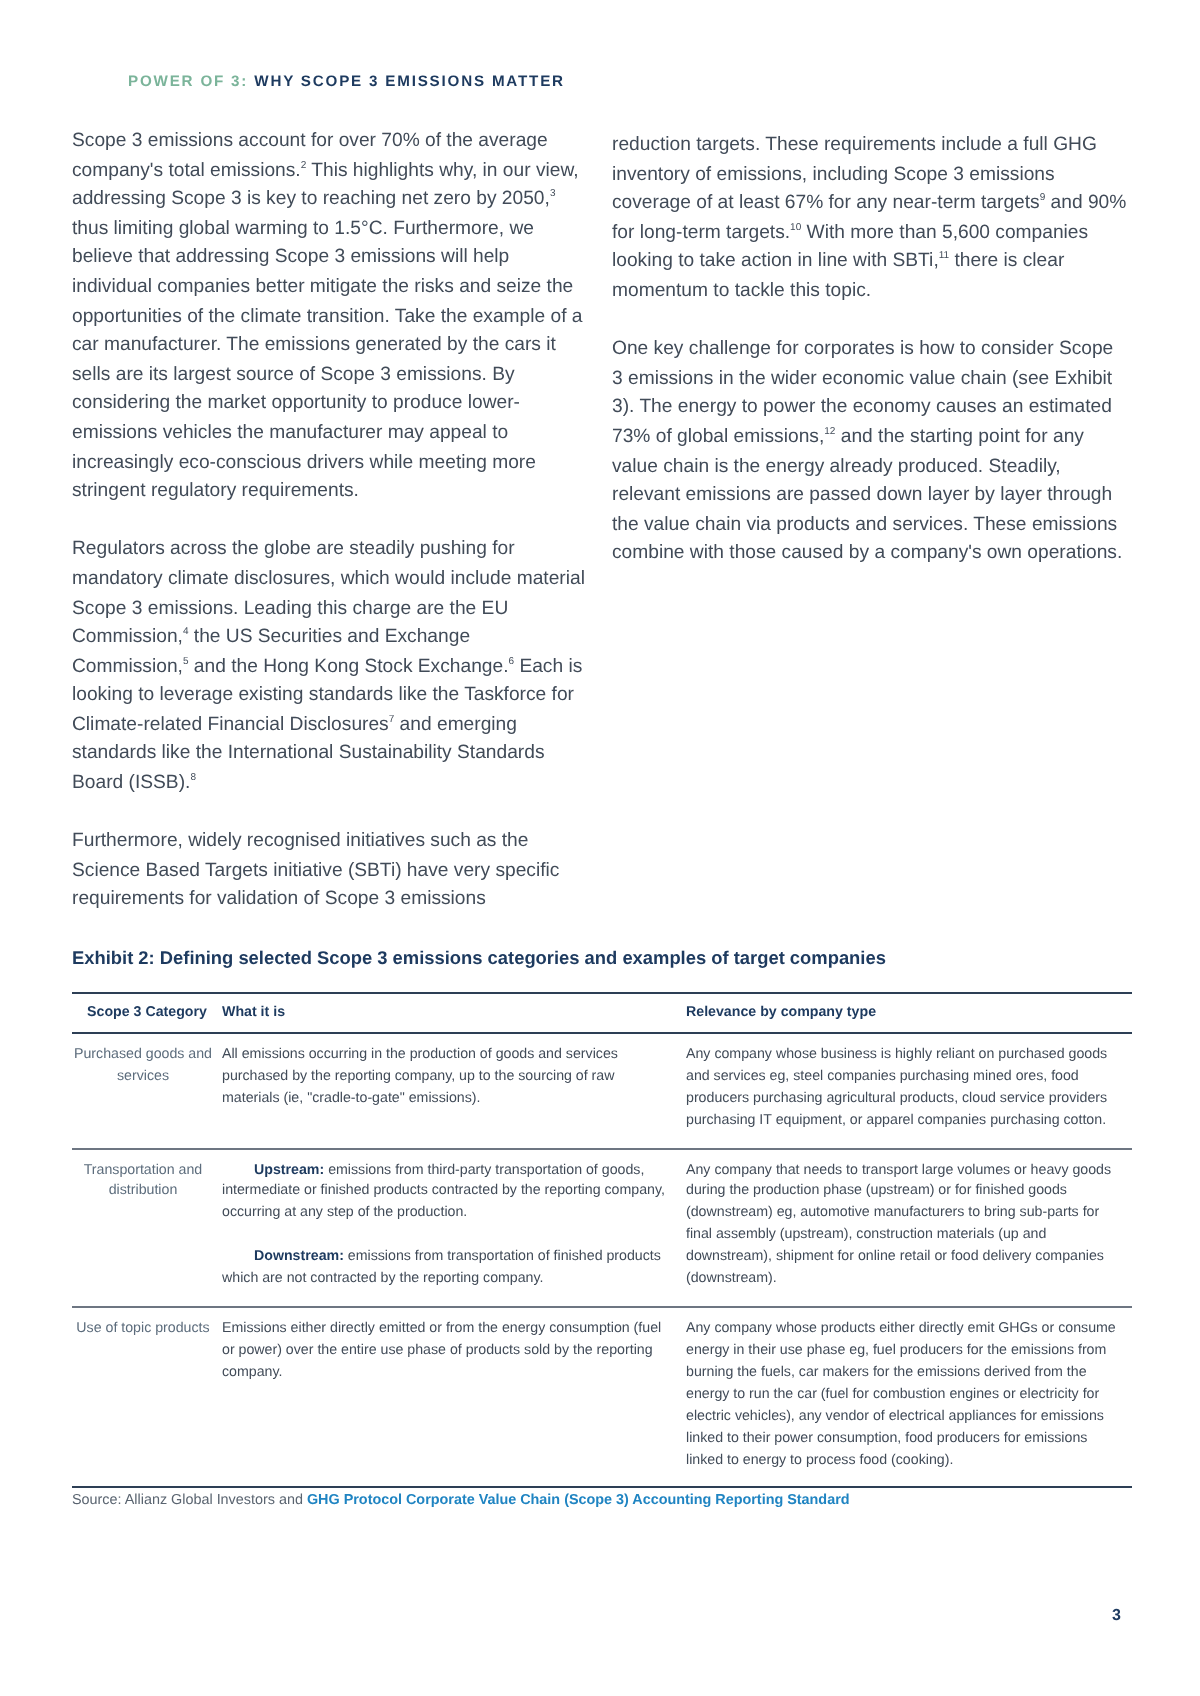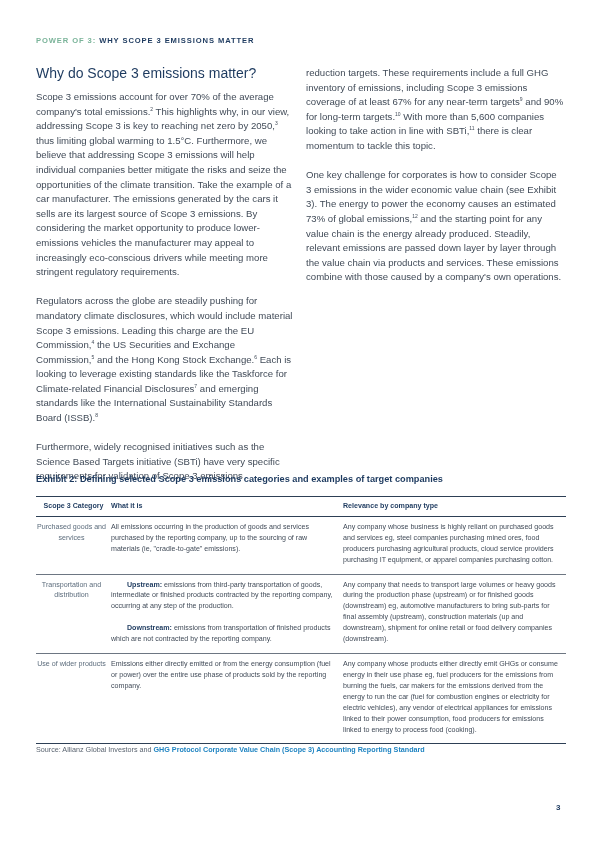--- a/index.html
+++ b/index.html
@@ -3,21 +3,21 @@
 <meta charset="utf-8">
 <style>
   html, body { margin: 0; padding: 0; }
   body {
     width: 600px; height: 848px; background: #ffffff; position: relative; overflow: hidden;
     font-family: "Liberation Sans", "DejaVu Sans", sans-serif; color: #3f4b5b;
   }
   .kicker {
     position: absolute; left: 36px; top: 36px; font-size: 7.6px; letter-spacing: 0.9px; font-weight: bold;
   }
-  .kicker .k1 { color: #7bb49a; }
+  .kicker .k1 { color: #7bb49a; margin-left: 28px; }
   .kicker .k2 { color: #1d3a5f; }
   .col { position: absolute; width: 258px; font-size: 9.6px; line-height: 14.6px; color: #414b58; }
   .col.left { left: 36px; top: 64px; }
   .col.right { left: 306px; top: 66px; }
   h2 { font-weight: normal; color: #1d3a5f; font-size: 14px; margin: 0 0 8px 0; line-height: 18px; }
   p { margin: 0 0 14.6px 0; }
   sup { font-size: 5px; line-height: 0; vertical-align: super; }
   .col.right h2 { margin-top: 2px; margin-bottom: 8px; }
 
   .exhibit-title {
@@ -46,21 +46,20 @@
 </style>
 </head>
 <body>
 
 <div class="kicker">
   <span class="k1">POWER OF 3:</span>
   <span class="k2">WHY SCOPE 3 EMISSIONS MATTER</span>
 </div>
 
 <div class="col left">
-  <h2>Why do Scope 3 emissions matter?</h2>
   <p><span>Scope 3 emissions account for over 70% of the average company's total emissions.</span><sup>2</sup><span> This highlights why, in our view, addressing Scope 3 is key to reaching net zero by 2050,</span><sup>3</sup><span> thus limiting global warming to 1.5°C. Furthermore, we believe that addressing Scope 3 emissions will help individual companies better mitigate the risks and seize the opportunities of the climate transition. Take the example of a car manufacturer. The emissions generated by the cars it sells are its largest source of Scope 3 emissions. By considering the market opportunity to produce lower-emissions vehicles the manufacturer may appeal to increasingly eco-conscious drivers while meeting more stringent regulatory requirements.</span></p>
   <p><span>Regulators across the globe are steadily pushing for mandatory climate disclosures, which would include material Scope 3 emissions. Leading this charge are the EU Commission,</span><sup>4</sup><span> the US Securities and Exchange Commission,</span><sup>5</sup><span> and the Hong Kong Stock Exchange.</span><sup>6</sup><span> Each is looking to leverage existing standards like the Taskforce for Climate-related Financial Disclosures</span><sup>7</sup><span> and emerging standards like the International Sustainability Standards Board (ISSB).</span><sup>8</sup></p>
   <p>Furthermore, widely recognised initiatives such as the Science Based Targets initiative (SBTi) have very specific requirements for validation of Scope 3 emissions</p>
 </div>
 
 <div class="col right">
   <p><span>reduction targets. These requirements include a full GHG inventory of emissions, including Scope 3 emissions coverage of at least 67% for any near-term targets</span><sup>9</sup><span> and 90% for long-term targets.</span><sup>10</sup><span> With more than 5,600 companies looking to take action in line with SBTi,</span><sup>11</sup><span> there is clear momentum to tackle this topic.</span></p>
   <p><span>One key challenge for corporates is how to consider Scope 3 emissions in the wider economic value chain (see Exhibit 3). The energy to power the economy causes an estimated 73% of global emissions,</span><sup>12</sup><span> and the starting point for any value chain is the energy already produced. Steadily, relevant emissions are passed down layer by layer through the value chain via products and services. These emissions combine with those caused by a company's own operations.</span></p>
 </div>
 
@@ -82,21 +81,21 @@
     </tr>
     <tr class="r">
       <td class="c1">Transportation and distribution</td>
       <td class="c2">
         <span><b class="kw">Upstream:</b><span> emissions from third-party transportation of goods, intermediate or finished products contracted by the reporting company, occurring at any step of the production.</span></span>
         <span class="sub"><b class="kw">Downstream:</b><span> emissions from transportation of finished products which are not contracted by the reporting company.</span></span>
       </td>
       <td class="c3">Any company that needs to transport large volumes or heavy goods during the production phase (upstream) or for finished goods (downstream) eg, automotive manufacturers to bring sub-parts for final assembly (upstream), construction materials (up and downstream), shipment for online retail or food delivery companies (downstream).</td>
     </tr>
     <tr class="r last">
-      <td class="c1">Use of wider products</td>
+      <td class="c1">Use of topic products</td>
       <td class="c2">Emissions either directly emitted or from the energy consumption (fuel or power) over the entire use phase of products sold by the reporting company.</td>
       <td class="c3">Any company whose products either directly emit GHGs or consume energy in their use phase eg, fuel producers for the emissions from burning the fuels, car makers for the emissions derived from the energy to run the car (fuel for combustion engines or electricity for electric vehicles), any vendor of electrical appliances for emissions linked to their power consumption, food producers for emissions linked to energy to process food (cooking).</td>
     </tr>
   </tbody>
 </table>
 
 <div class="source">
   <span>Source: Allianz Global Investors and </span><span class="link">GHG Protocol Corporate Value Chain (Scope 3) Accounting Reporting Standard</span>
 </div>
 

